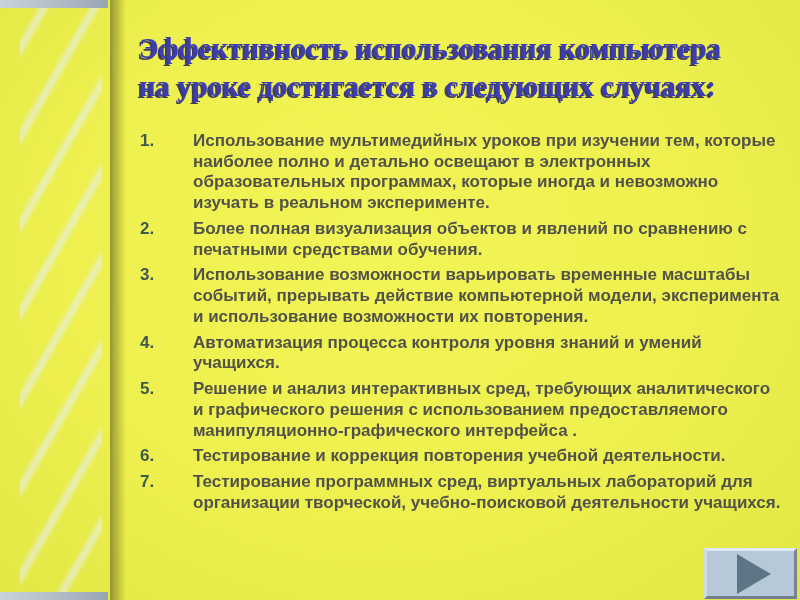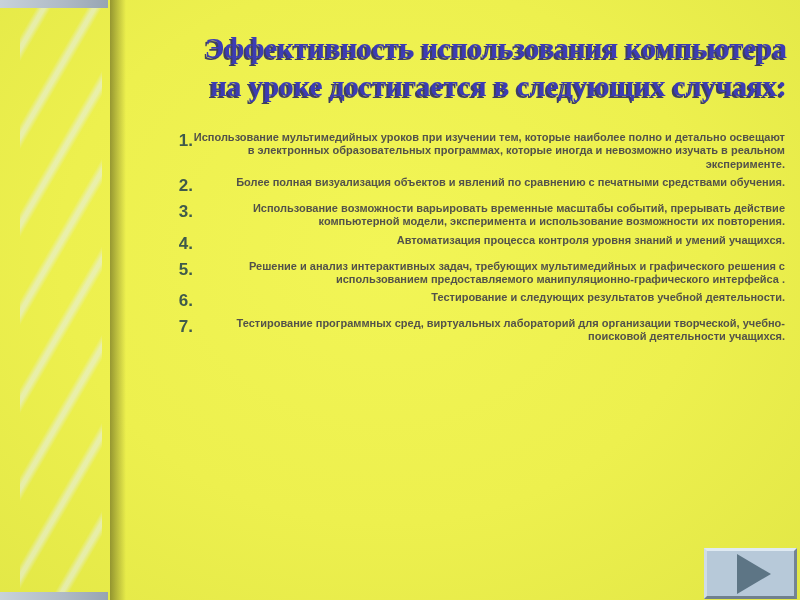--- a/index.html
+++ b/index.html
@@ -3,21 +3,20 @@
 <meta charset="utf-8">
 <style>
   html, body { margin: 0; padding: 0; }
   .slide {
     position: relative;
     width: 800px;
     height: 600px;
     overflow: hidden;
     background: radial-gradient(ellipse at 48% 42%, #f2f556 0%, #edf04e 55%, #e2e746 100%);
     font-family: "Liberation Sans", sans-serif;
-    text-align: right;
   }
 
   
   .pillar {
     position: absolute;
     left: 0; top: 0; bottom: 0;
     width: 110px;
     background: linear-gradient(to right,
       #b7c1cb 0px, #b7c1cb 5px,
       #94a1ae 6px, #a4b0bc 10px, #9aa7b4 17px,
@@ -94,21 +93,21 @@
   .item .num {
     flex: 0 0 53px;
     font-weight: bold;
     font-size: 17px;
     line-height: 1.22;
     color: #3f5a4c;
   }
   .item .text {
     flex: 1;
     font-weight: bold;
-    font-size: 11px;
+    font-size: 17px;
     line-height: 1.22;
     color: #53524a;
   }
 
   
   .next-button {
     position: absolute;
     right: 3px; bottom: 1px;
     width: 93px; height: 51px;
     box-sizing: border-box;
@@ -159,25 +158,25 @@
     <div class="item">
       <span class="num">3.</span>
       <span class="text">Использование возможности варьировать временные масштабы событий, прерывать действие компьютерной модели, эксперимента и использование возможности их повторения.</span>
     </div>
     <div class="item">
       <span class="num">4.</span>
       <span class="text">Автоматизация процесса контроля уровня знаний и умений учащихся.</span>
     </div>
     <div class="item">
       <span class="num">5.</span>
-      <span class="text">Решение и анализ интерактивных задач, требующих мультимедийных и графического решения с использованием предоставляемого манипуляционно-графического интерфейса .</span>
+      <span class="text">Решение и анализ интерактивных сред, требующих аналитического и графического решения с использованием предоставляемого манипуляционно-графического интерфейса .</span>
     </div>
     <div class="item">
       <span class="num">6.</span>
-      <span class="text">Тестирование и следующих результатов учебной деятельности.</span>
+      <span class="text">Тестирование и коррекция повторения учебной деятельности.</span>
     </div>
     <div class="item">
       <span class="num">7.</span>
       <span class="text">Тестирование программных сред, виртуальных лабораторий для организации творческой, учебно-поисковой деятельности учащихся.</span>
     </div>
   </div>
 
   <button class="next-button">
     <span class="next-arrow"></span>
   </button>

